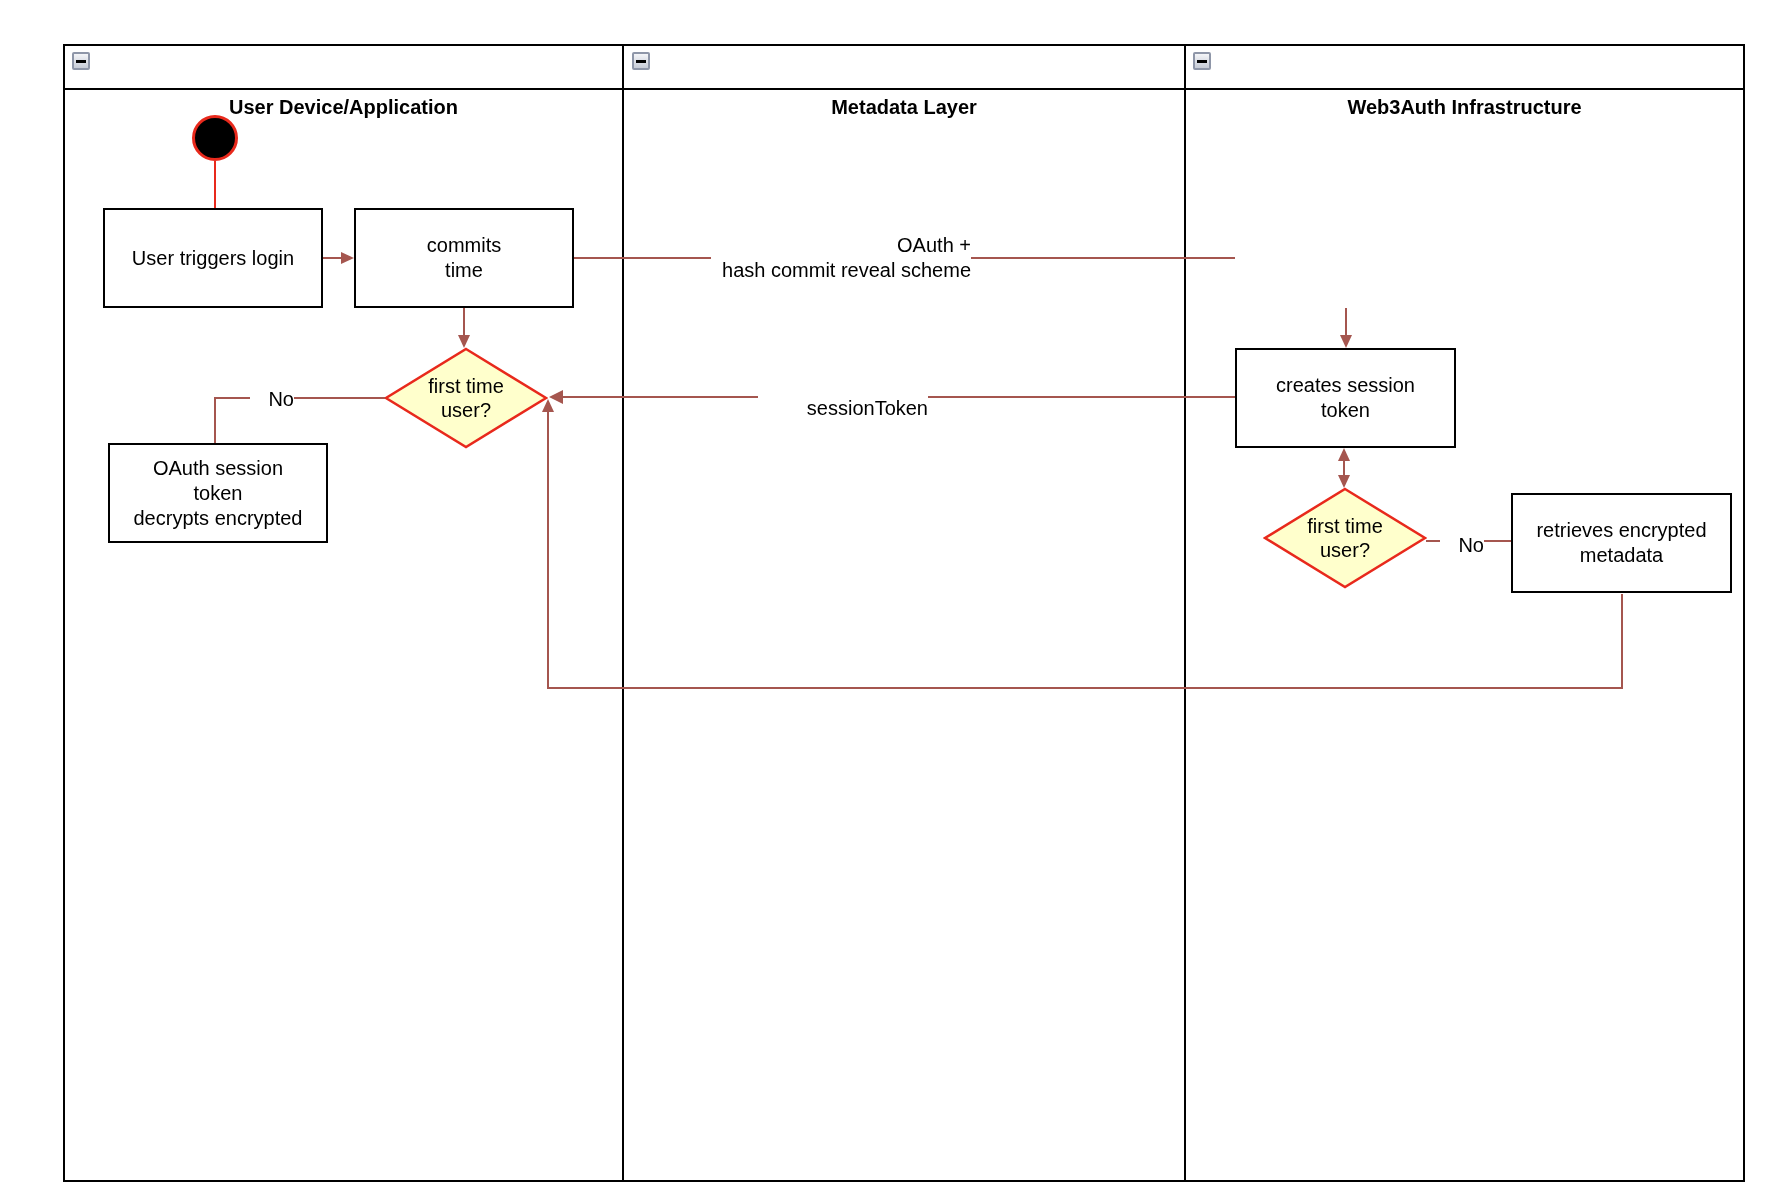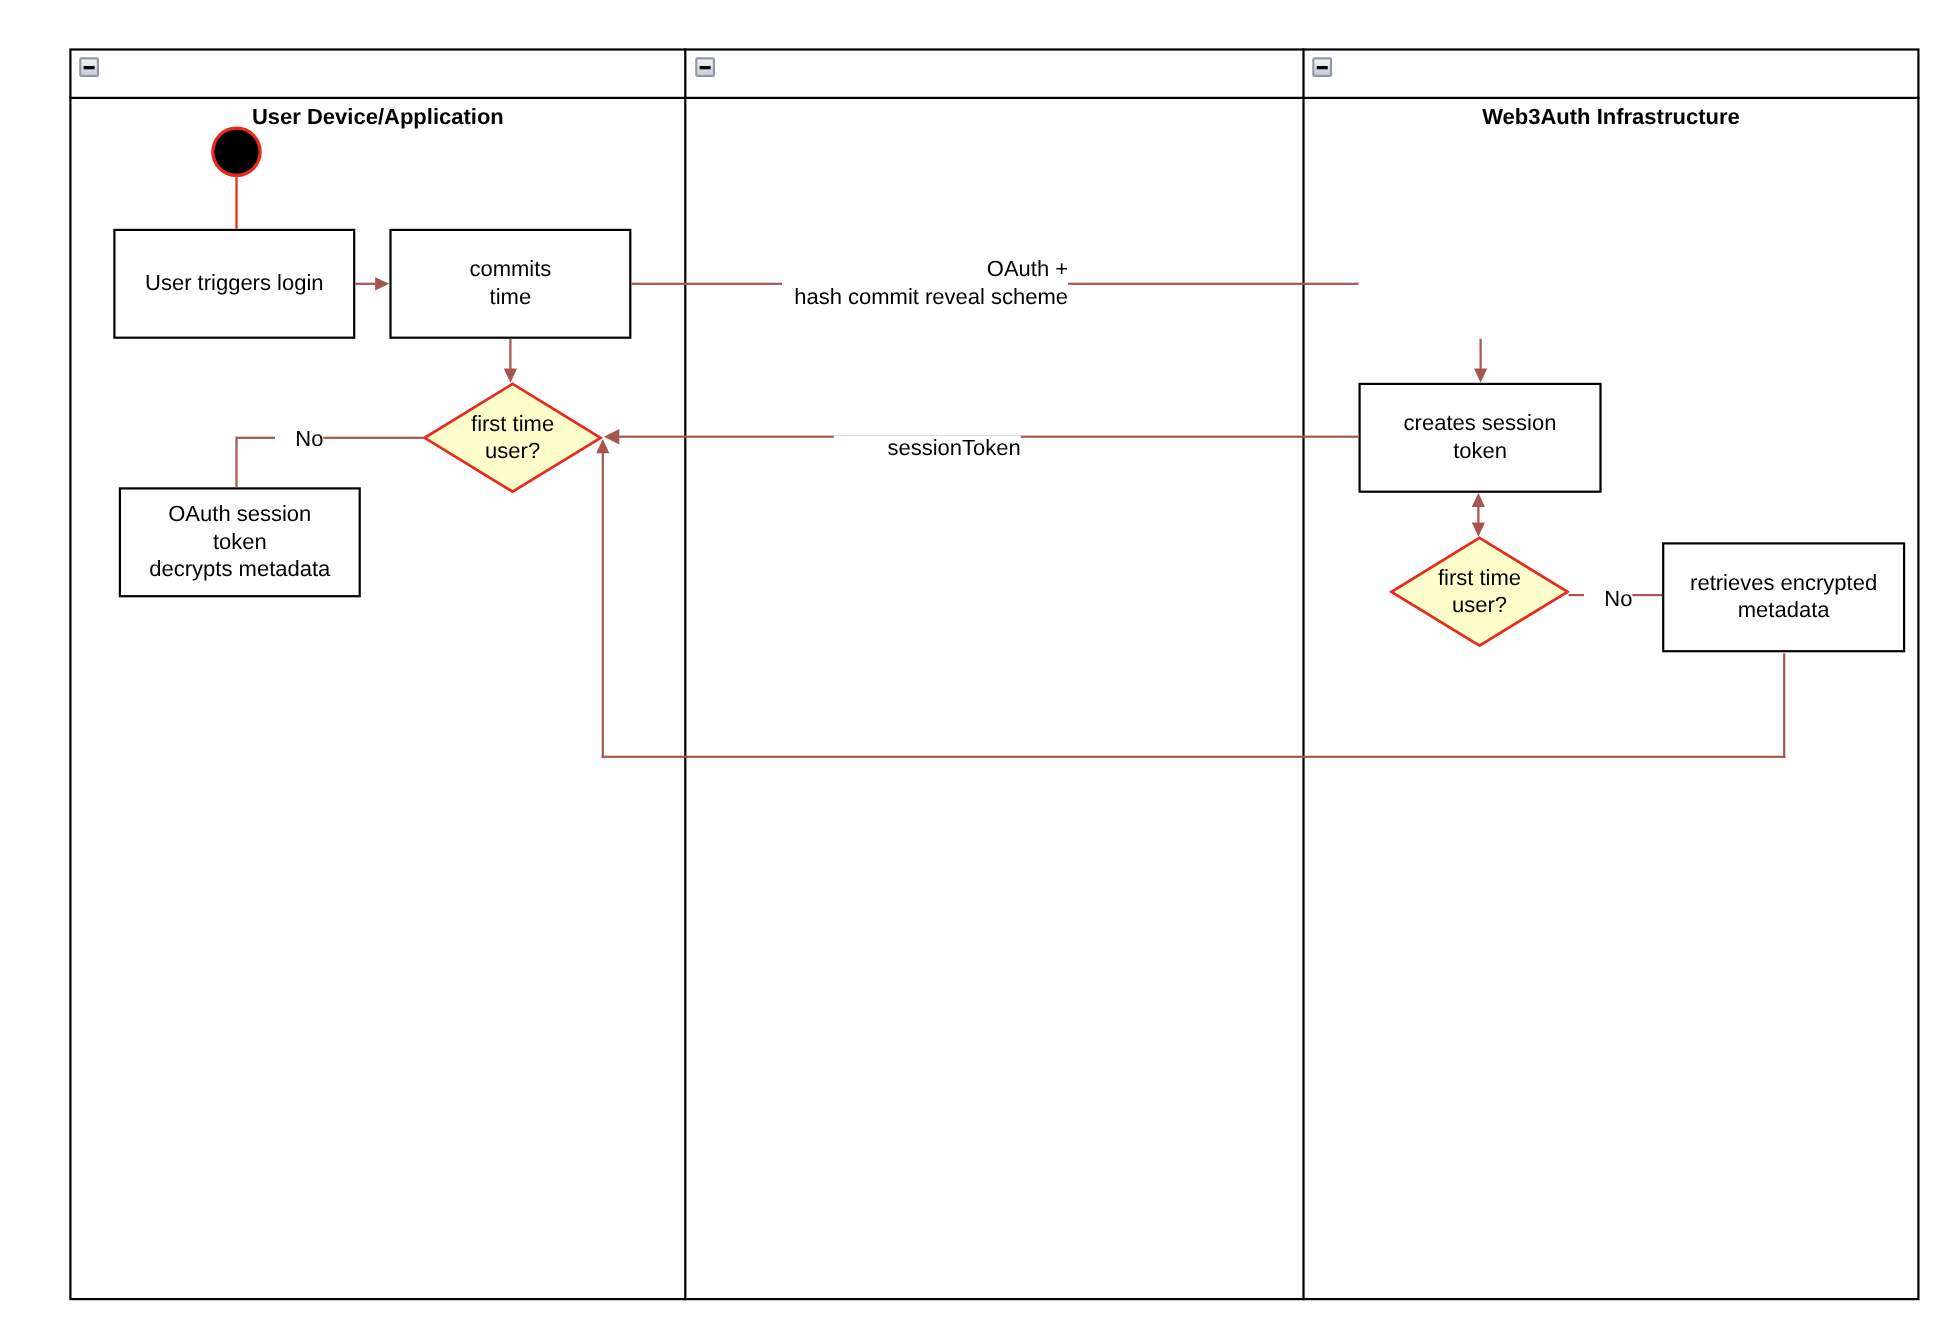--- a/index.html
+++ b/index.html
@@ -49,20 +49,21 @@
 <body>
 
 <div class="canvas">
 
   <div class="frame"></div>
   <div class="vdiv" style="left:622px;"></div>
   <div class="vdiv" style="left:1184px;"></div>
   <div class="hdrline"></div>
 
   <div class="lane-title" style="left:65px;width:557px;">User Device/Application</div>
+  <div class="lane-title" style="left:624px;width:560px;">Metadata Layer</div>
   <div class="lane-title" style="left:1186px;width:557px;">Web3Auth Infrastructure</div>
 
   <div class="collapse" style="left:72px;top:52px;">
     <div class="minus"></div>
   </div>
   <div class="collapse" style="left:632px;top:52px;">
     <div class="minus"></div>
   </div>
   <div class="collapse" style="left:1193px;top:52px;">
     <div class="minus"></div>
@@ -74,21 +75,21 @@
   <div class="box" style="left:103px;top:208px;width:220px;height:100px;text-align:center;">
     <div>User triggers login</div>
   </div>
   <div class="box" style="left:354px;top:208px;width:220px;height:100px;">
     <div>commits</div>
     <div>time</div>
   </div>
   <div class="box" style="left:108px;top:443px;width:220px;height:100px;">
     <div>OAuth session</div>
     <div>token</div>
-    <div>decrypts metadata</div>
+    <div>decrypts encrypted</div>
   </div>
 
   <div class="diamond" style="left:384px;top:347px;">
     <svg width="164" height="102" viewBox="0 0 164 102">
       <polygon points="82,2 162,51 82,100 2,51"></polygon>
     </svg>
     <div class="dtext">
       <div>first time</div>
       <div>user?</div>
     </div>

